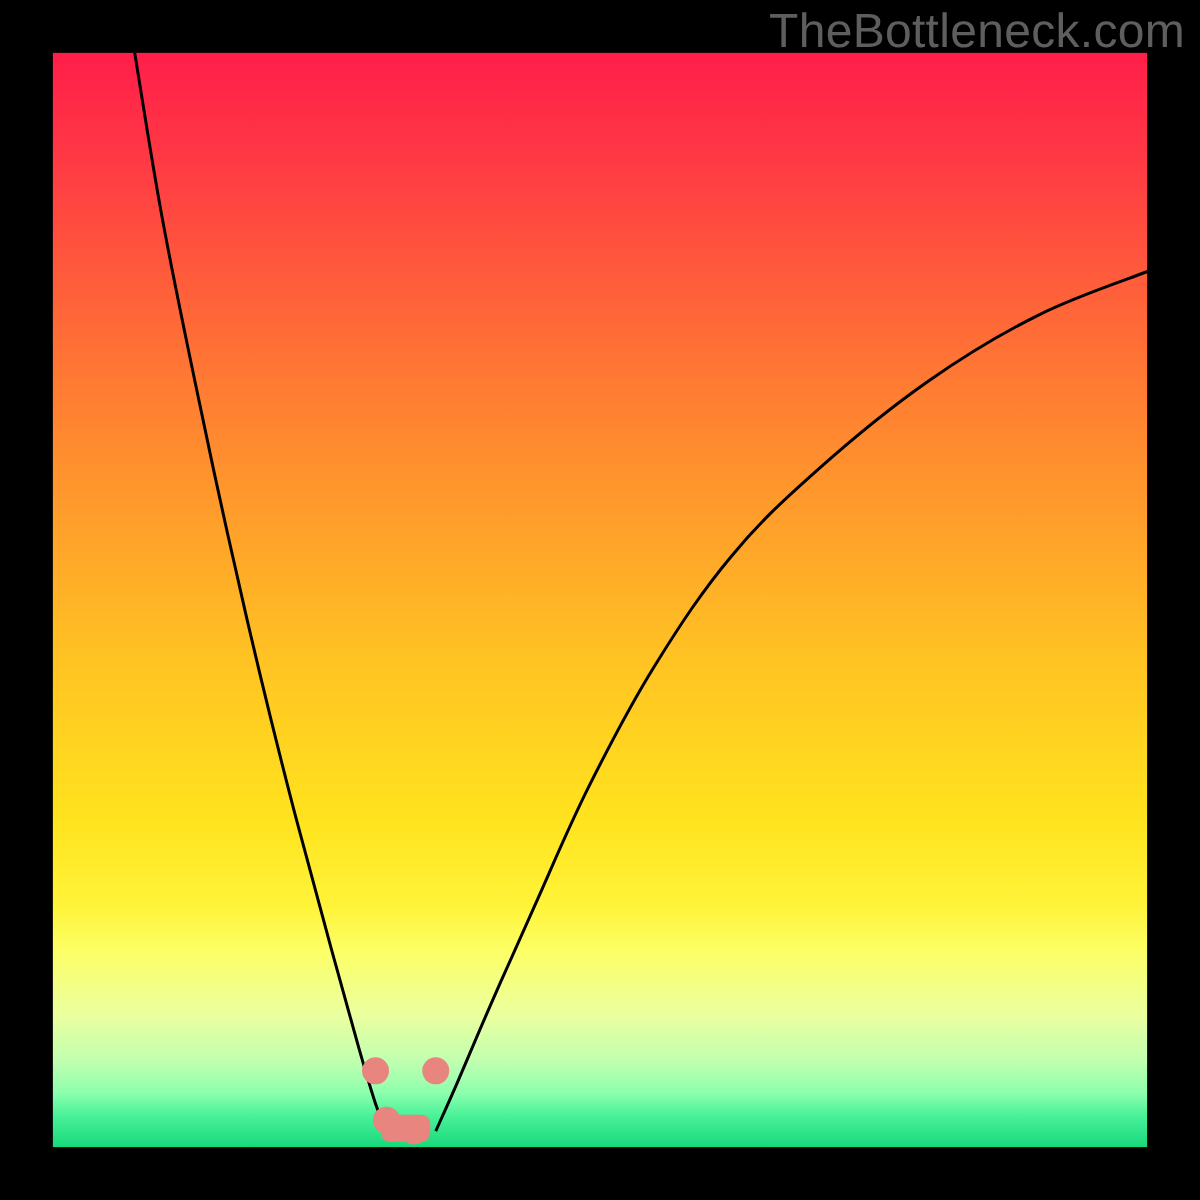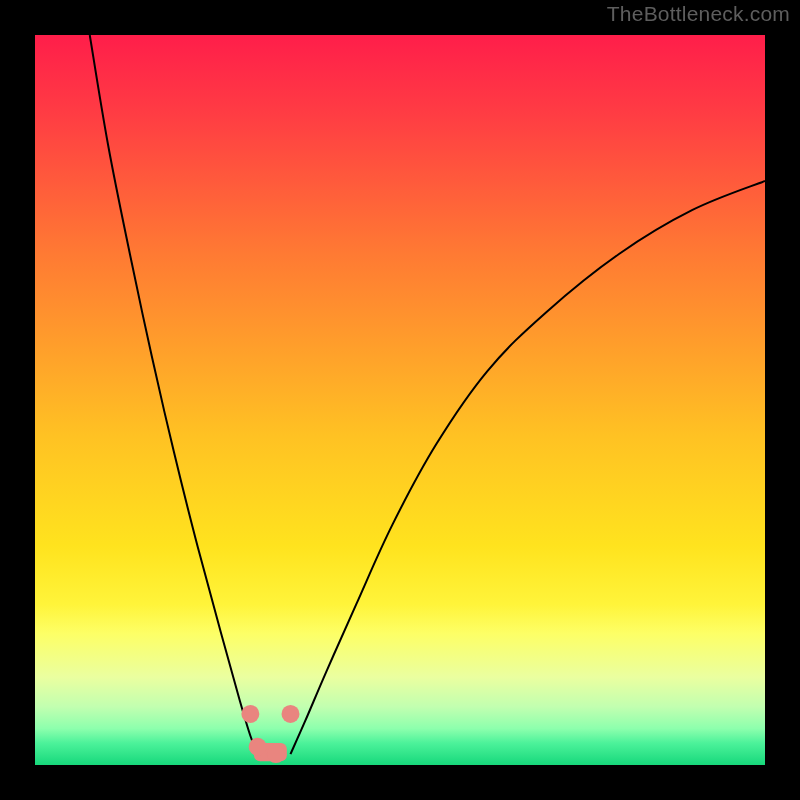--- a/index.html
+++ b/index.html
@@ -14,21 +14,21 @@
     position: relative;
     width: 800px;
     height: 800px;
     background: #000;
   }
   .watermark {
     position: absolute;
     top: 2px;
     right: 10px;
     font-family: Arial, Helvetica, sans-serif;
-    font-size: 21px;
+    font-size: 32px;
     font-weight: 500;
     color: #5e5e5e;
     letter-spacing: 0.2px;
   }
   .plot {
     position: absolute;
     left: 35px;
     top: 35px;
     width: 730px;
     height: 730px;

